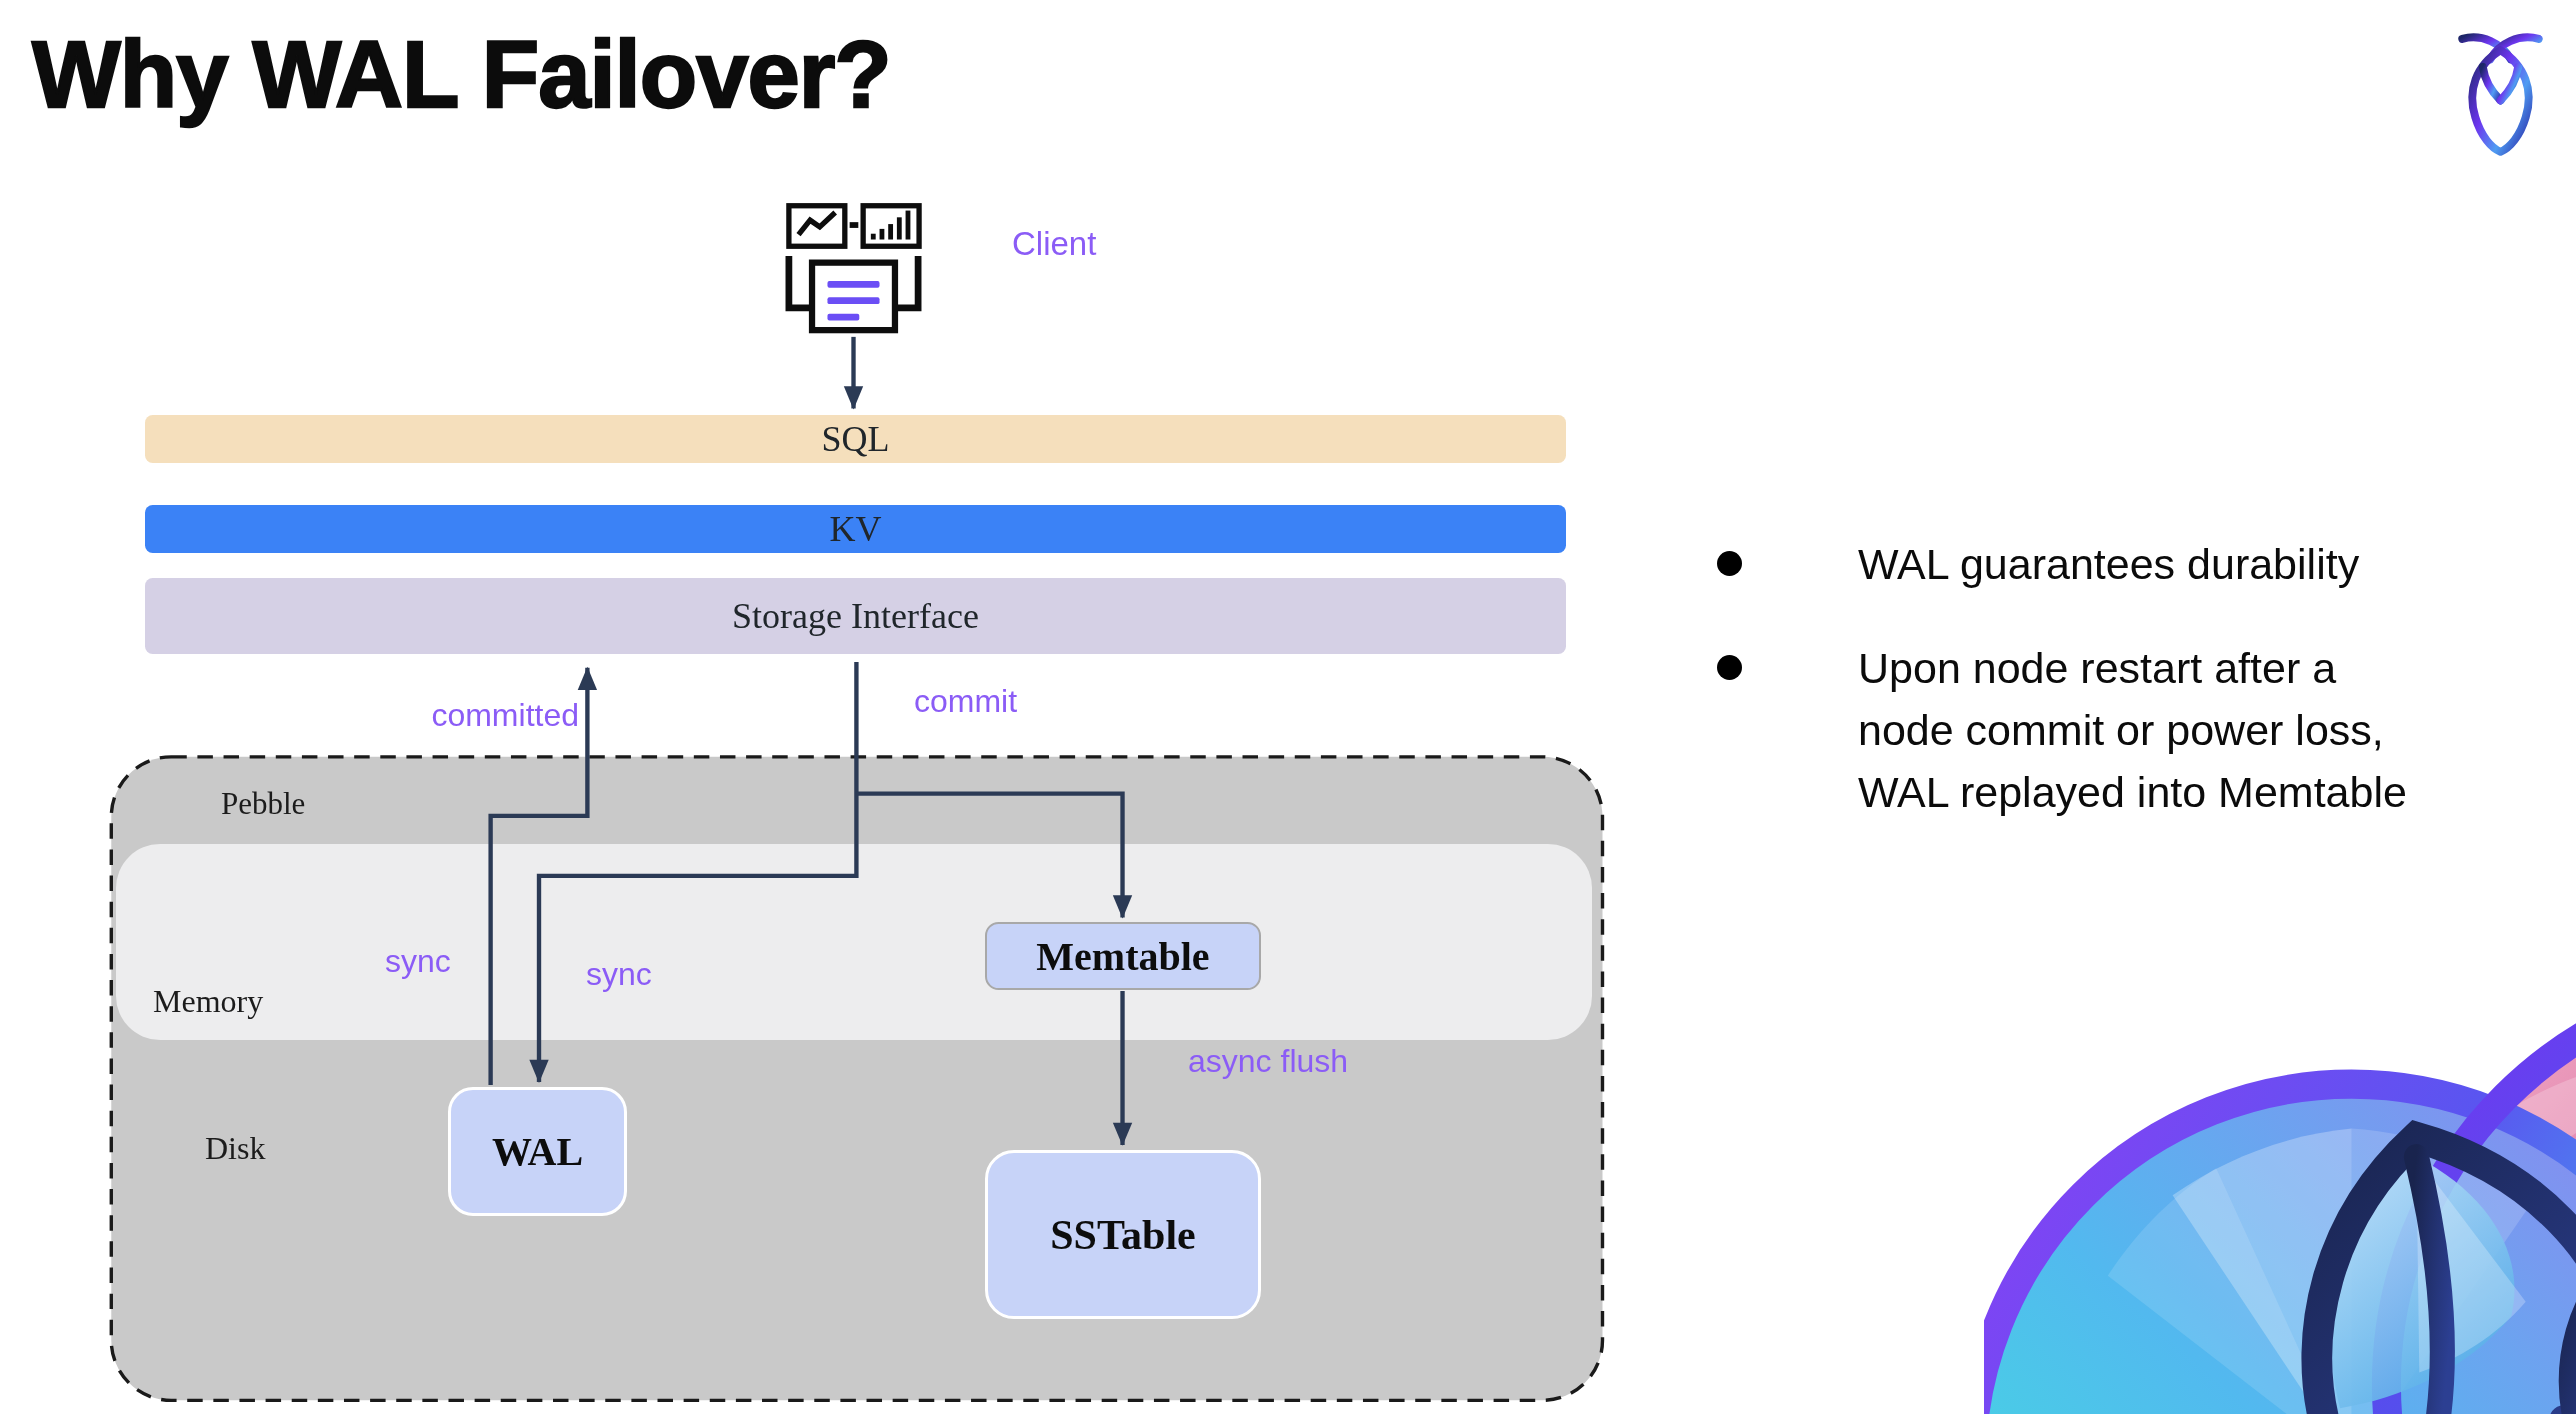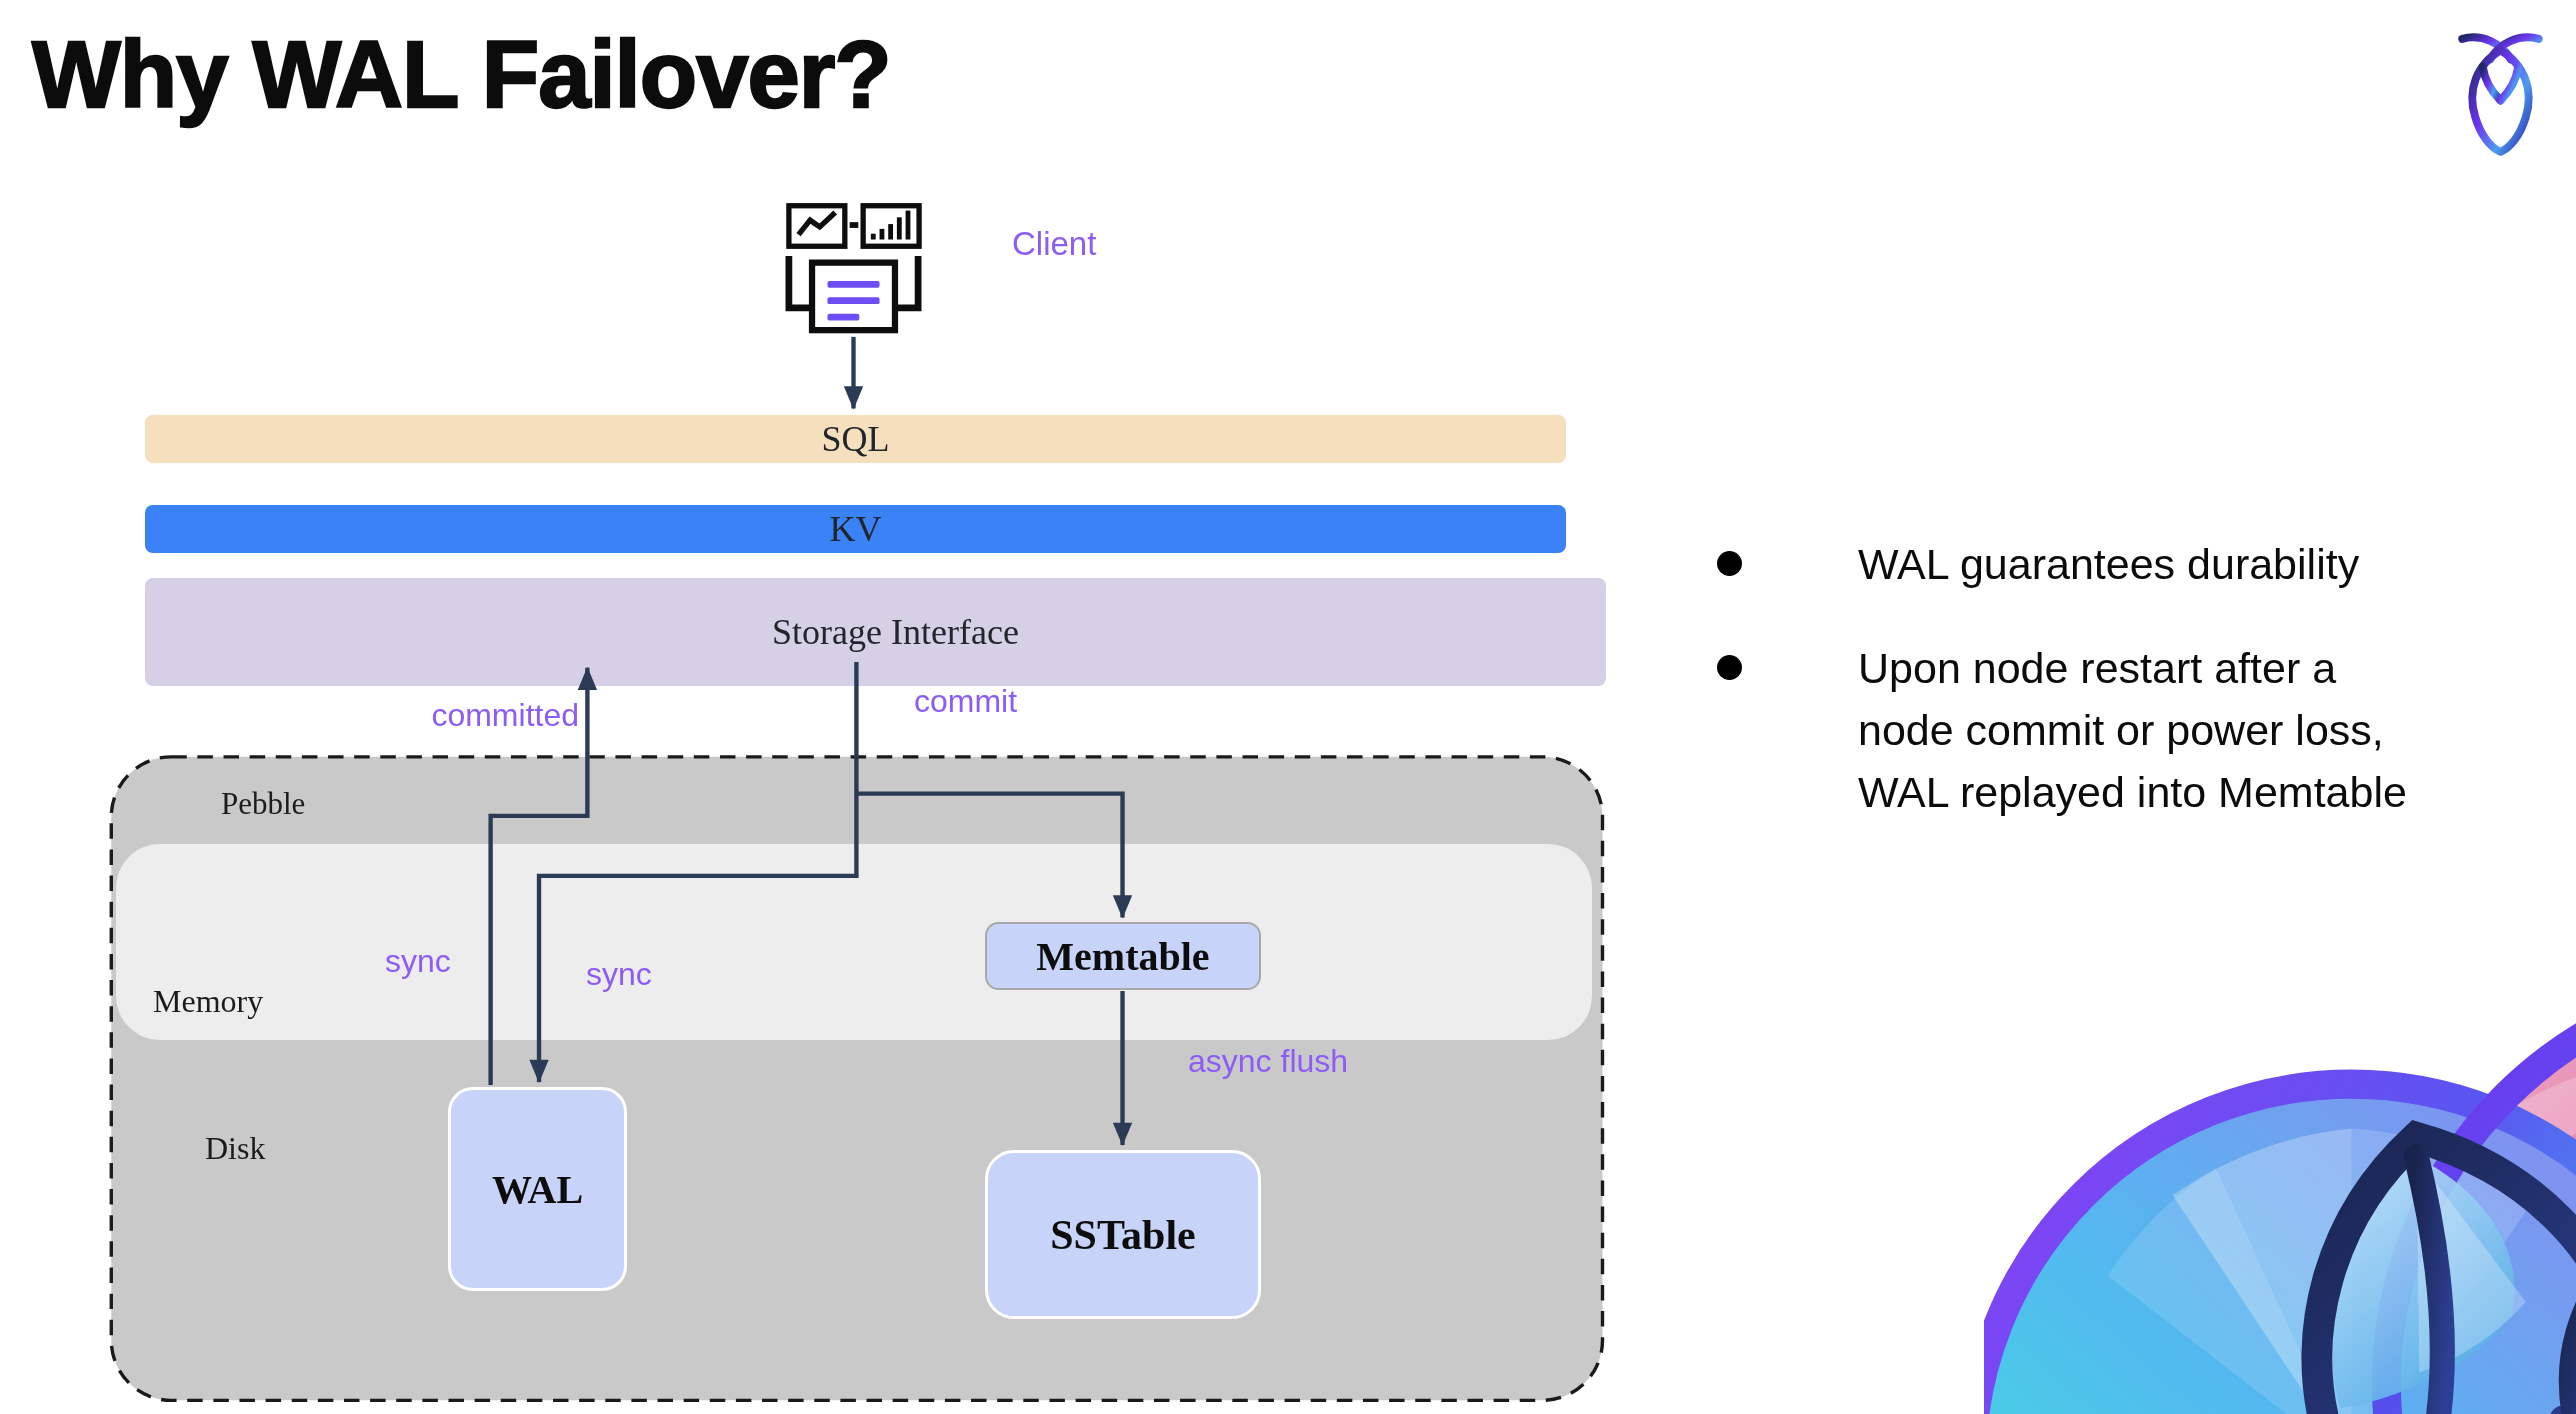--- a/index.html
+++ b/index.html
@@ -12,34 +12,34 @@
          color:#0c0c0c;-webkit-text-stroke:2.3px #0c0c0c;white-space:nowrap;}
 
   
   .serif{font-family:"Liberation Serif","DejaVu Serif",serif;color:#1c1c1c;}
 
   
   .bar{left:145px;width:1421px;border-radius:7.7px;display:flex;align-items:center;justify-content:center;}
   .bar span{font-family:"Liberation Serif","DejaVu Serif",serif;font-size:36px;color:#20262b;}
   .bar-sql{top:415px;height:48px;background:#f5dfbc;}
   .bar-kv{top:505px;height:48px;background:#3b82f6;}
-  .bar-storage{top:578px;height:108px;background:#d5d0e5;padding-left:40px;}
+  .bar-storage{top:578px;height:76px;background:#d5d0e5;}
 
   
   .lbl-pebble{left:221px;top:786px;font-size:31px;}
   .lbl-memory{left:153px;top:983px;font-size:32px;}
   .lbl-disk{left:205px;top:1130px;font-size:32px;}
 
   
   .memory-band{left:116px;top:844px;width:1476px;height:196px;background:#ededee;border-radius:44px;}
 
   
   .node{background:#c7d3f8;display:flex;align-items:center;justify-content:center;box-sizing:border-box;}
   .node span{font-family:"Liberation Serif","DejaVu Serif",serif;font-weight:bold;color:#0d0d0d;}
-  .node-wal{left:448px;top:1087px;width:179px;height:204px;border:3.9px solid #ffffff;border-radius:25px;}
+  .node-wal{left:448px;top:1087px;width:179px;height:129px;border:3.9px solid #ffffff;border-radius:25px;}
   .node-wal span{font-size:40px;}
   .node-memtable{left:985px;top:922px;width:276px;height:68px;border:2.9px solid #a8a8a8;border-radius:13.5px;}
   .node-memtable span{font-size:40px;}
   .node-sstable{left:985px;top:1150px;width:276px;height:169px;border:3.9px solid #ffffff;border-radius:29px;}
   .node-sstable span{font-size:42px;}
 
   
   .elabel{font-size:32px;color:#8b5cf6;white-space:nowrap;}
   .lbl-client{left:1012px;top:225px;font-size:33px;}
   .lbl-committed{left:395px;top:697px;width:184px;text-align:right;}

